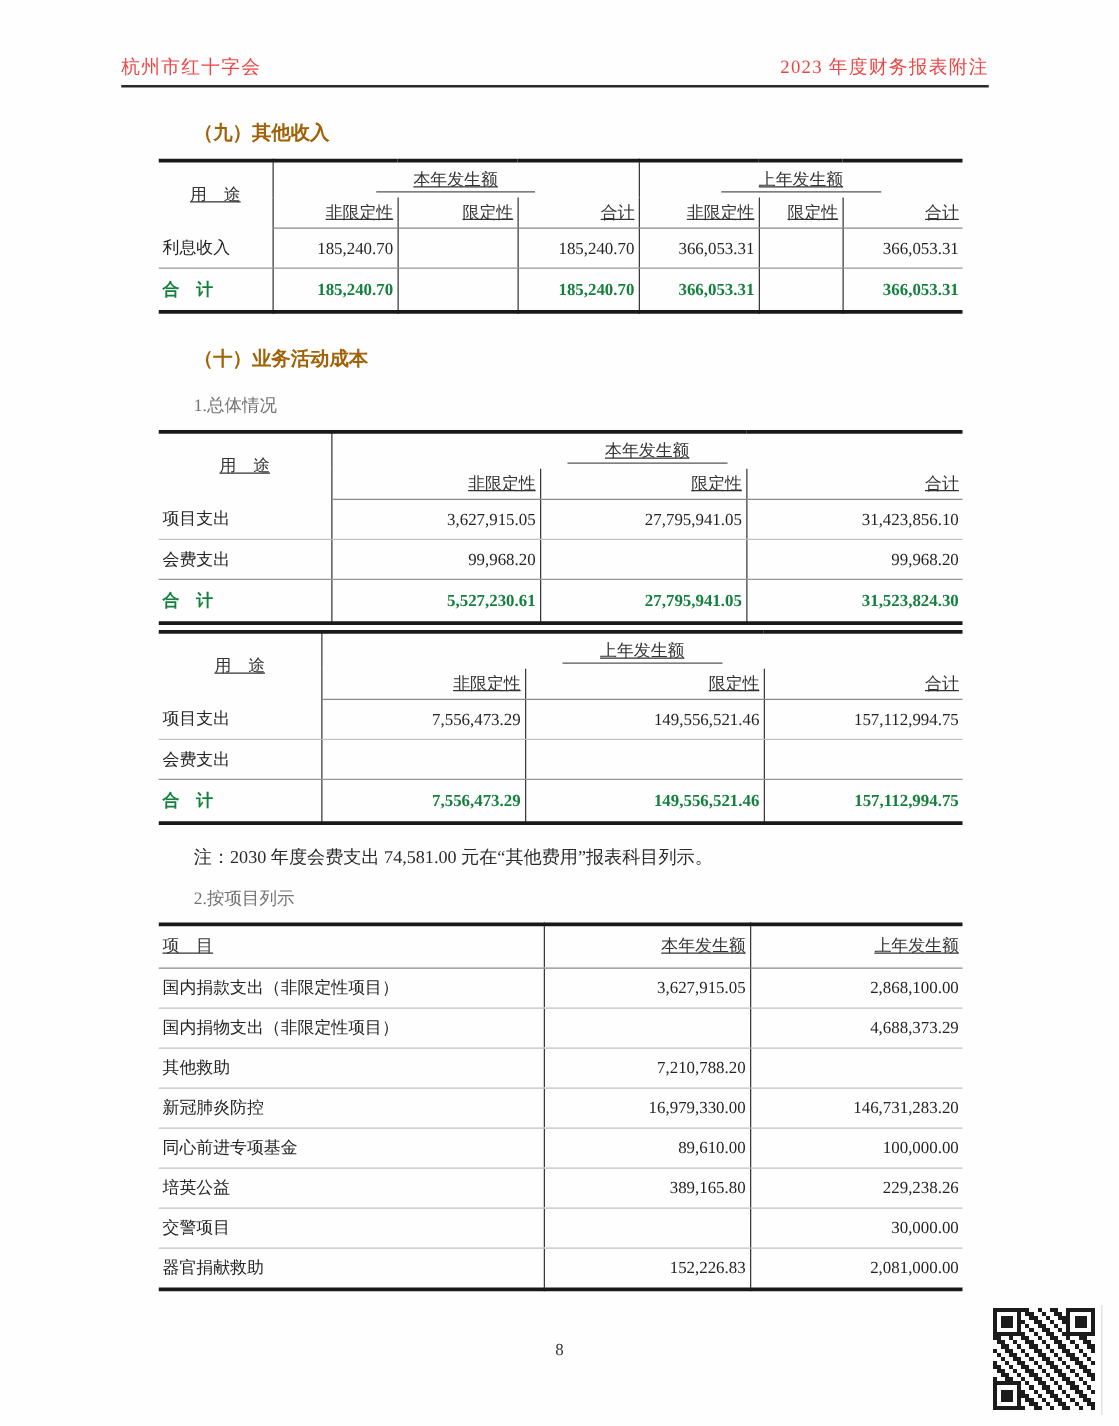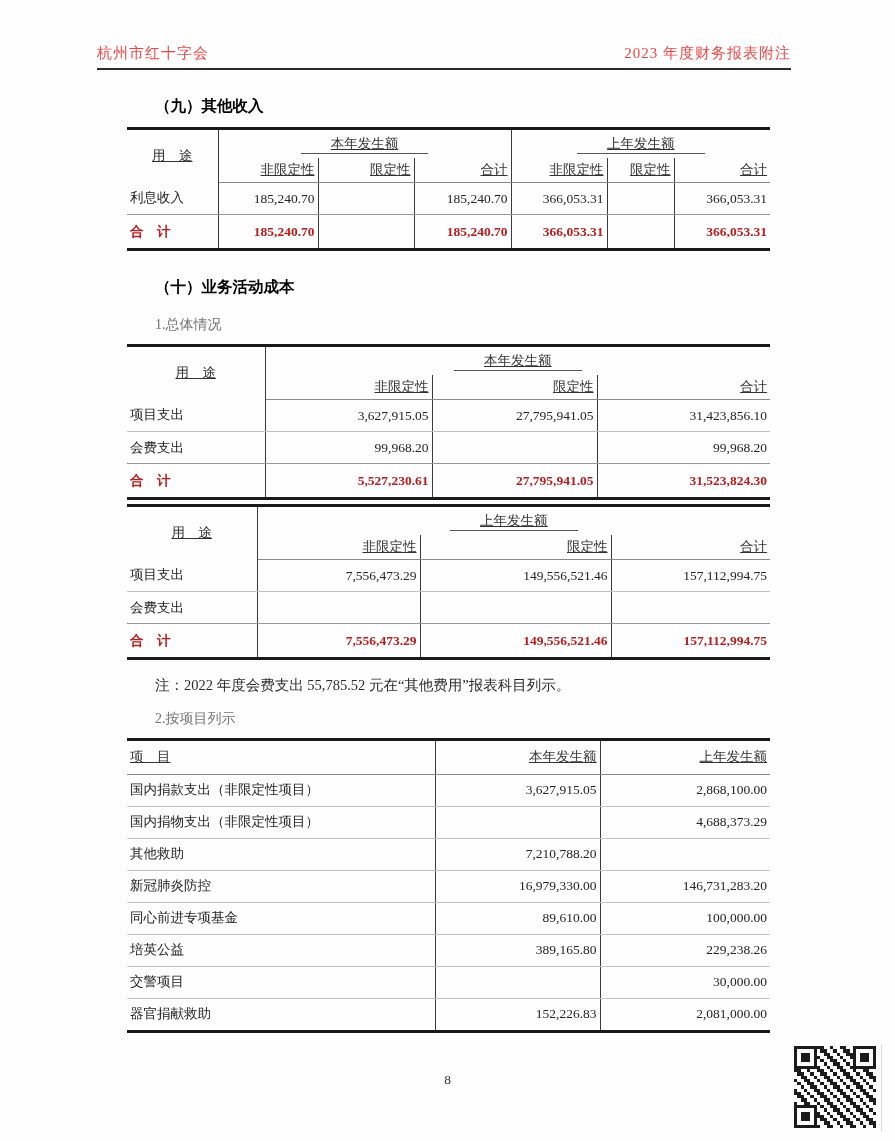--- a/index.html
+++ b/index.html
@@ -6,41 +6,41 @@
   .page{
     position:relative;width:895px;height:1141px;background:#fefefe;
     font-family:"Liberation Serif","DejaVu Serif",serif;color:#222;overflow:hidden;
   }
   
   .doc-header{position:absolute;left:97px;top:44px;width:694px;display:flex;
     justify-content:space-between;font-size:15px;color:#ef4444;letter-spacing:1px;}
   .header-rule{position:absolute;left:97px;top:68px;width:694px;height:2px;background:#2b2b2b;}
   
   .content{position:absolute;left:127px;top:90px;width:643px;}
-  .h-section{font-weight:bold;font-size:15.5px;color:#000000;padding-left:28px;margin:0;}
+  .h-section{font-weight:bold;font-size:15.5px;color:#a16207;padding-left:28px;margin:0;}
   .h9{margin-top:6px;}
   .h10{margin-top:26px;}
   .sub-label{font-size:14px;color:#737373;padding-left:28px;margin:0;}
   .sub1{margin-top:18px;}
   .cont{margin-top:8px;margin-bottom:6px;}
   .note{margin-top:16px;font-size:14.5px;color:#2a2a2a;padding-left:28px;}
   .sub2{}
   
   table.t{border-collapse:collapse;table-layout:fixed;width:643px;
     font-size:13.5px;color:#242424;margin-top:10px;
     border-top:3px solid #191919;border-bottom:3px solid #191919;}
   .t td{padding:0 3px;white-space:nowrap;overflow:hidden;height:31px;}
   .t .gh td{height:28px;text-align:center;color:#333;}
   .t .sh td{height:24px;border-bottom:1.5px solid #8a8a8a;color:#333;text-align:right;}
   .num{text-align:right;}
   .lab{text-align:left;padding-left:2px;}
   .bR{border-right:1px solid #3a3a3a;}
   .dr td{border-bottom:1px solid #c2c2c2;}
   .pre td{border-bottom:1px solid #979797;}
-  .total td{font-weight:bold;color:#b91c1c;height:33px;font-family:Liberation Serif, serif;}
+  .total td{font-weight:bold;color:#15803d;height:33px;font-family:Liberation Serif, serif;}
   .ul{text-decoration:underline;}
   .gul{display:inline-block;padding:0 30px;border-bottom:1px solid #555;}
   .uselab{vertical-align:middle;}
   
   .t4 td{height:31px;}
   .t4 .th td{height:33px;border-bottom:1.5px solid #8a8a8a;color:#333;}
   
   .page-number{position:absolute;left:0;top:1072px;width:895px;text-align:center;
     font-size:13.5px;color:#333;}
   .qr{position:absolute;left:792px;top:1046px;width:86px;height:82px;}
@@ -179,21 +179,21 @@
       </tr>
       <tr class="total">
         <td class="lab bR">合　计</td>
         <td class="num bR">7,556,473.29</td>
         <td class="num bR">149,556,521.46</td>
         <td class="num">157,112,994.75</td>
       </tr>
     </tbody>
       </table>
 
-    <p class="note">注：2022 年度会费支出 55,785.52 元在“其他费用”报表科目列示。</p>
+    <p class="note">注：2030 年度会费支出 74,581.00 元在“其他费用”报表科目列示。</p>
 
     <p class="sub-label sub2">2.按项目列示</p>
 
     <table class="t t4">
       <colgroup>
         <col style="width:308px">
           <col style="width:165px">
           <col style="width:170px">
       </colgroup>
       <tbody>

